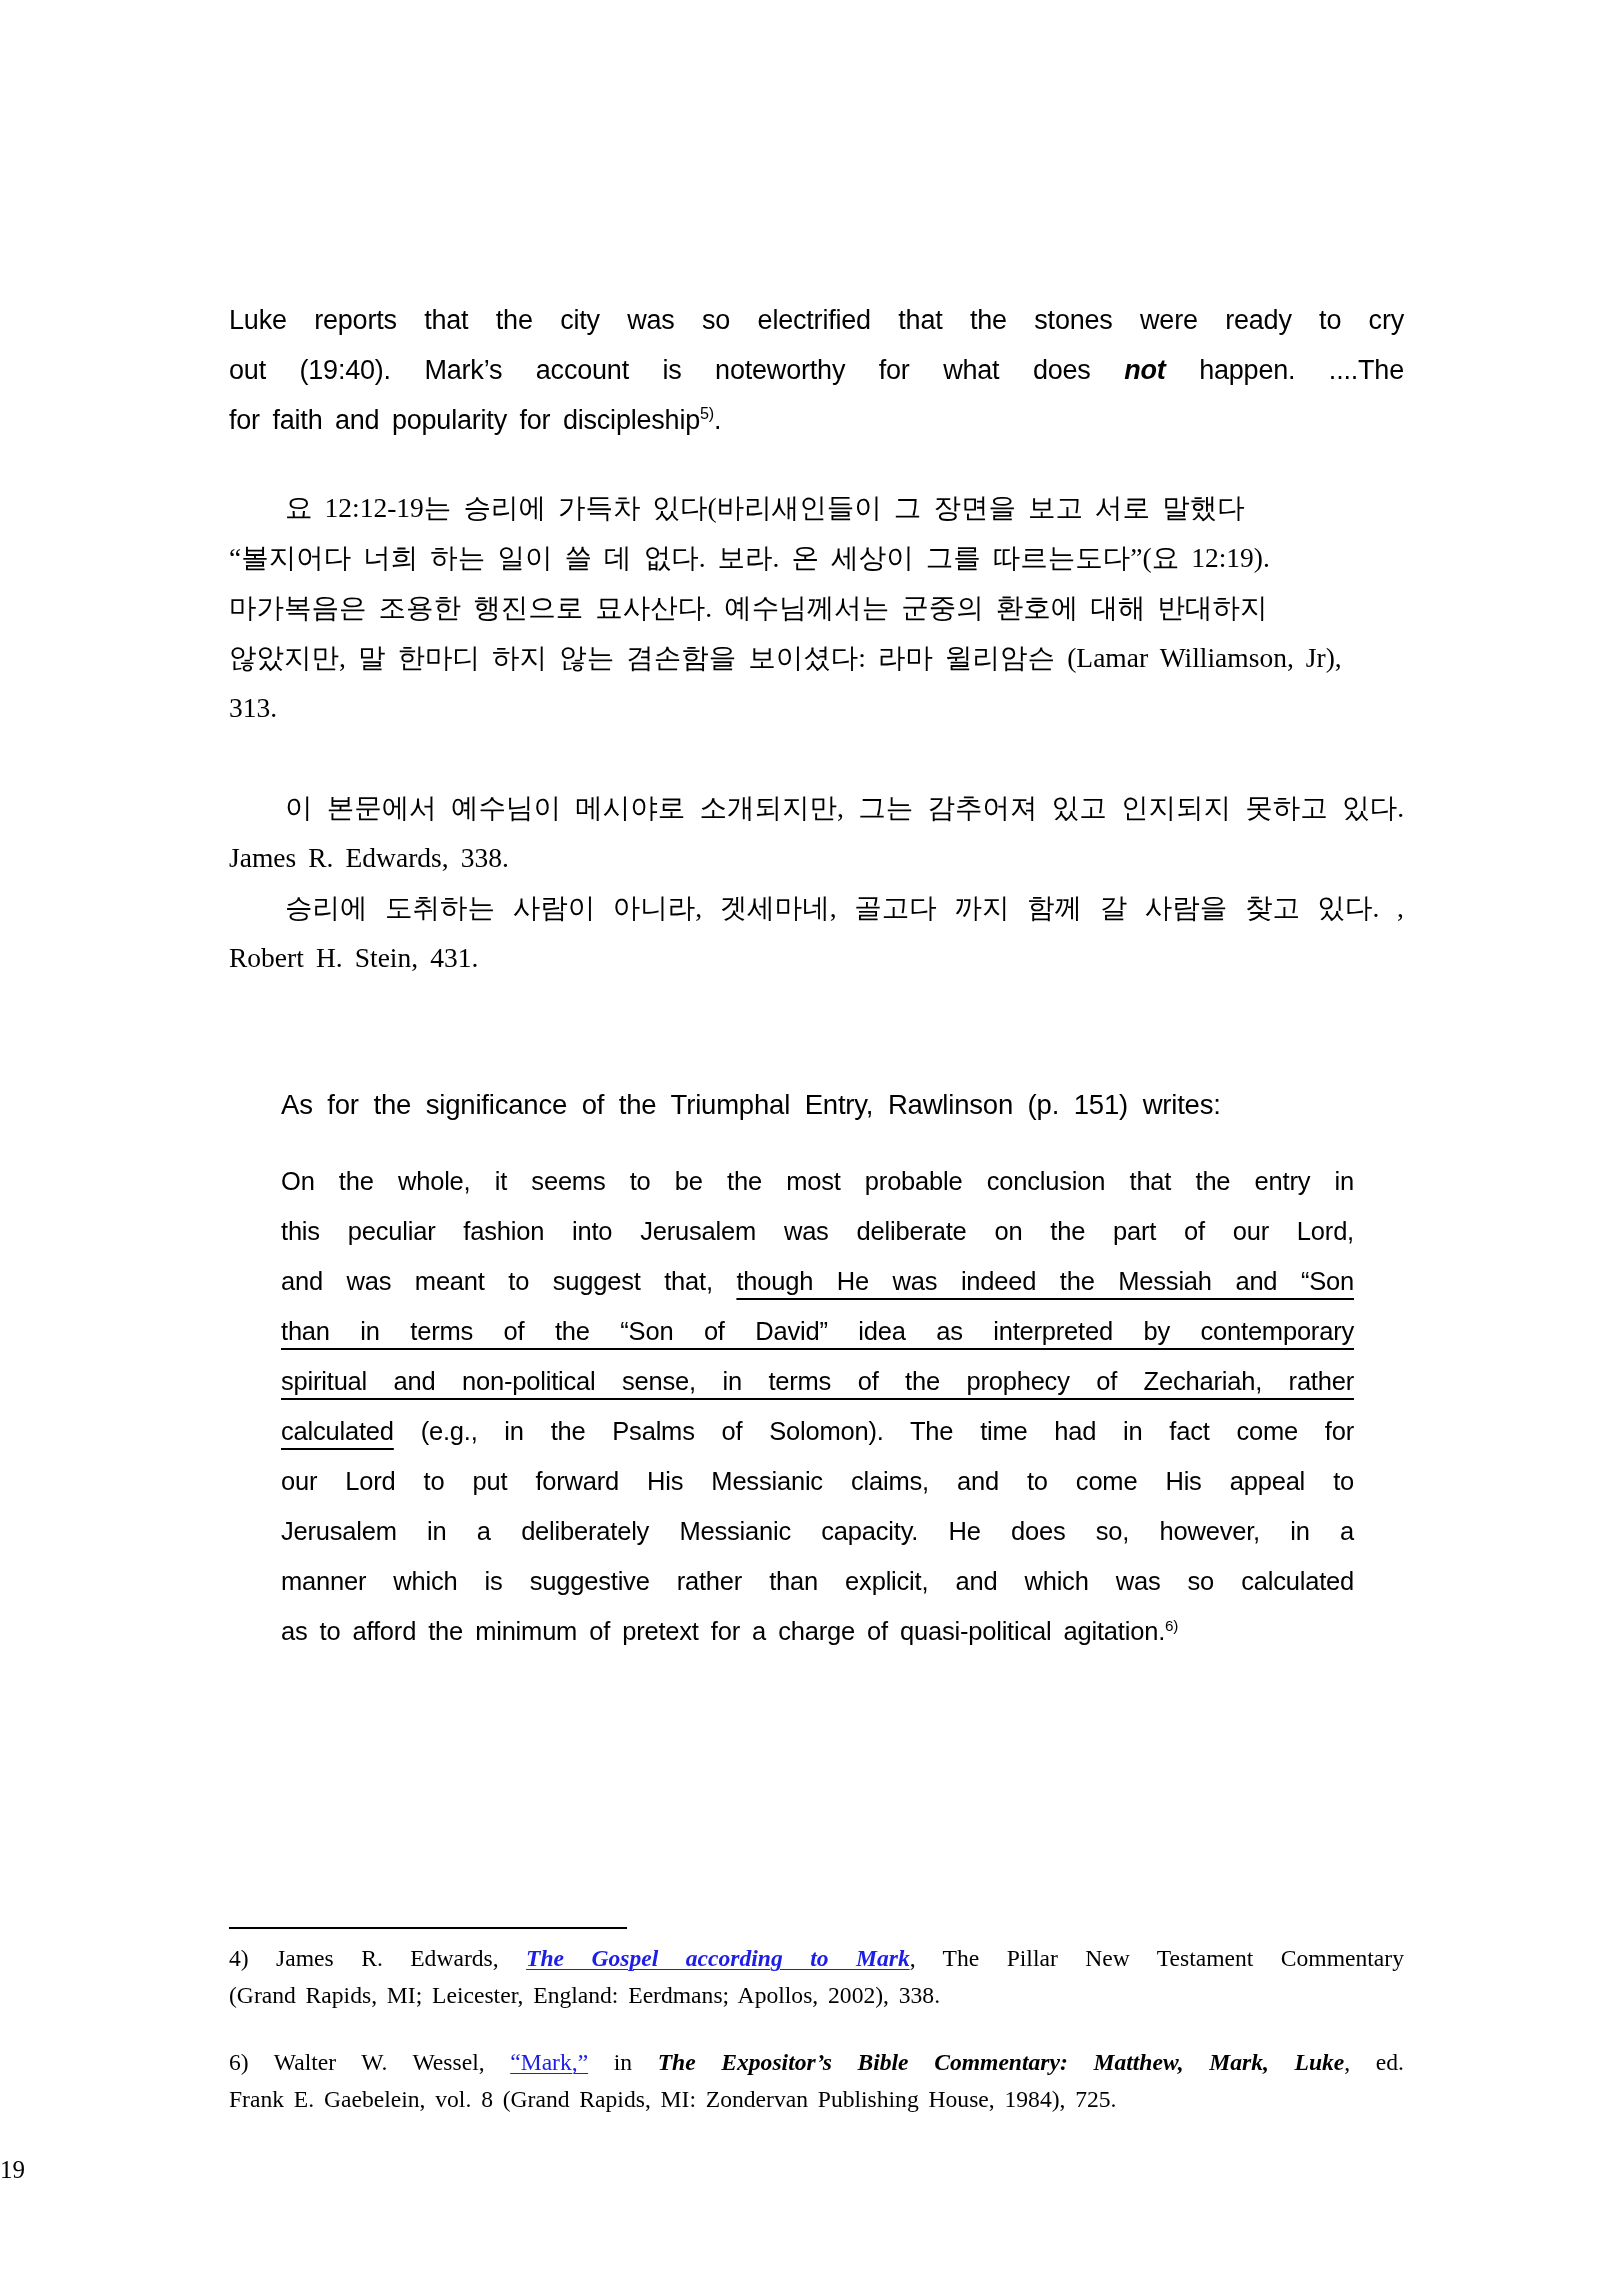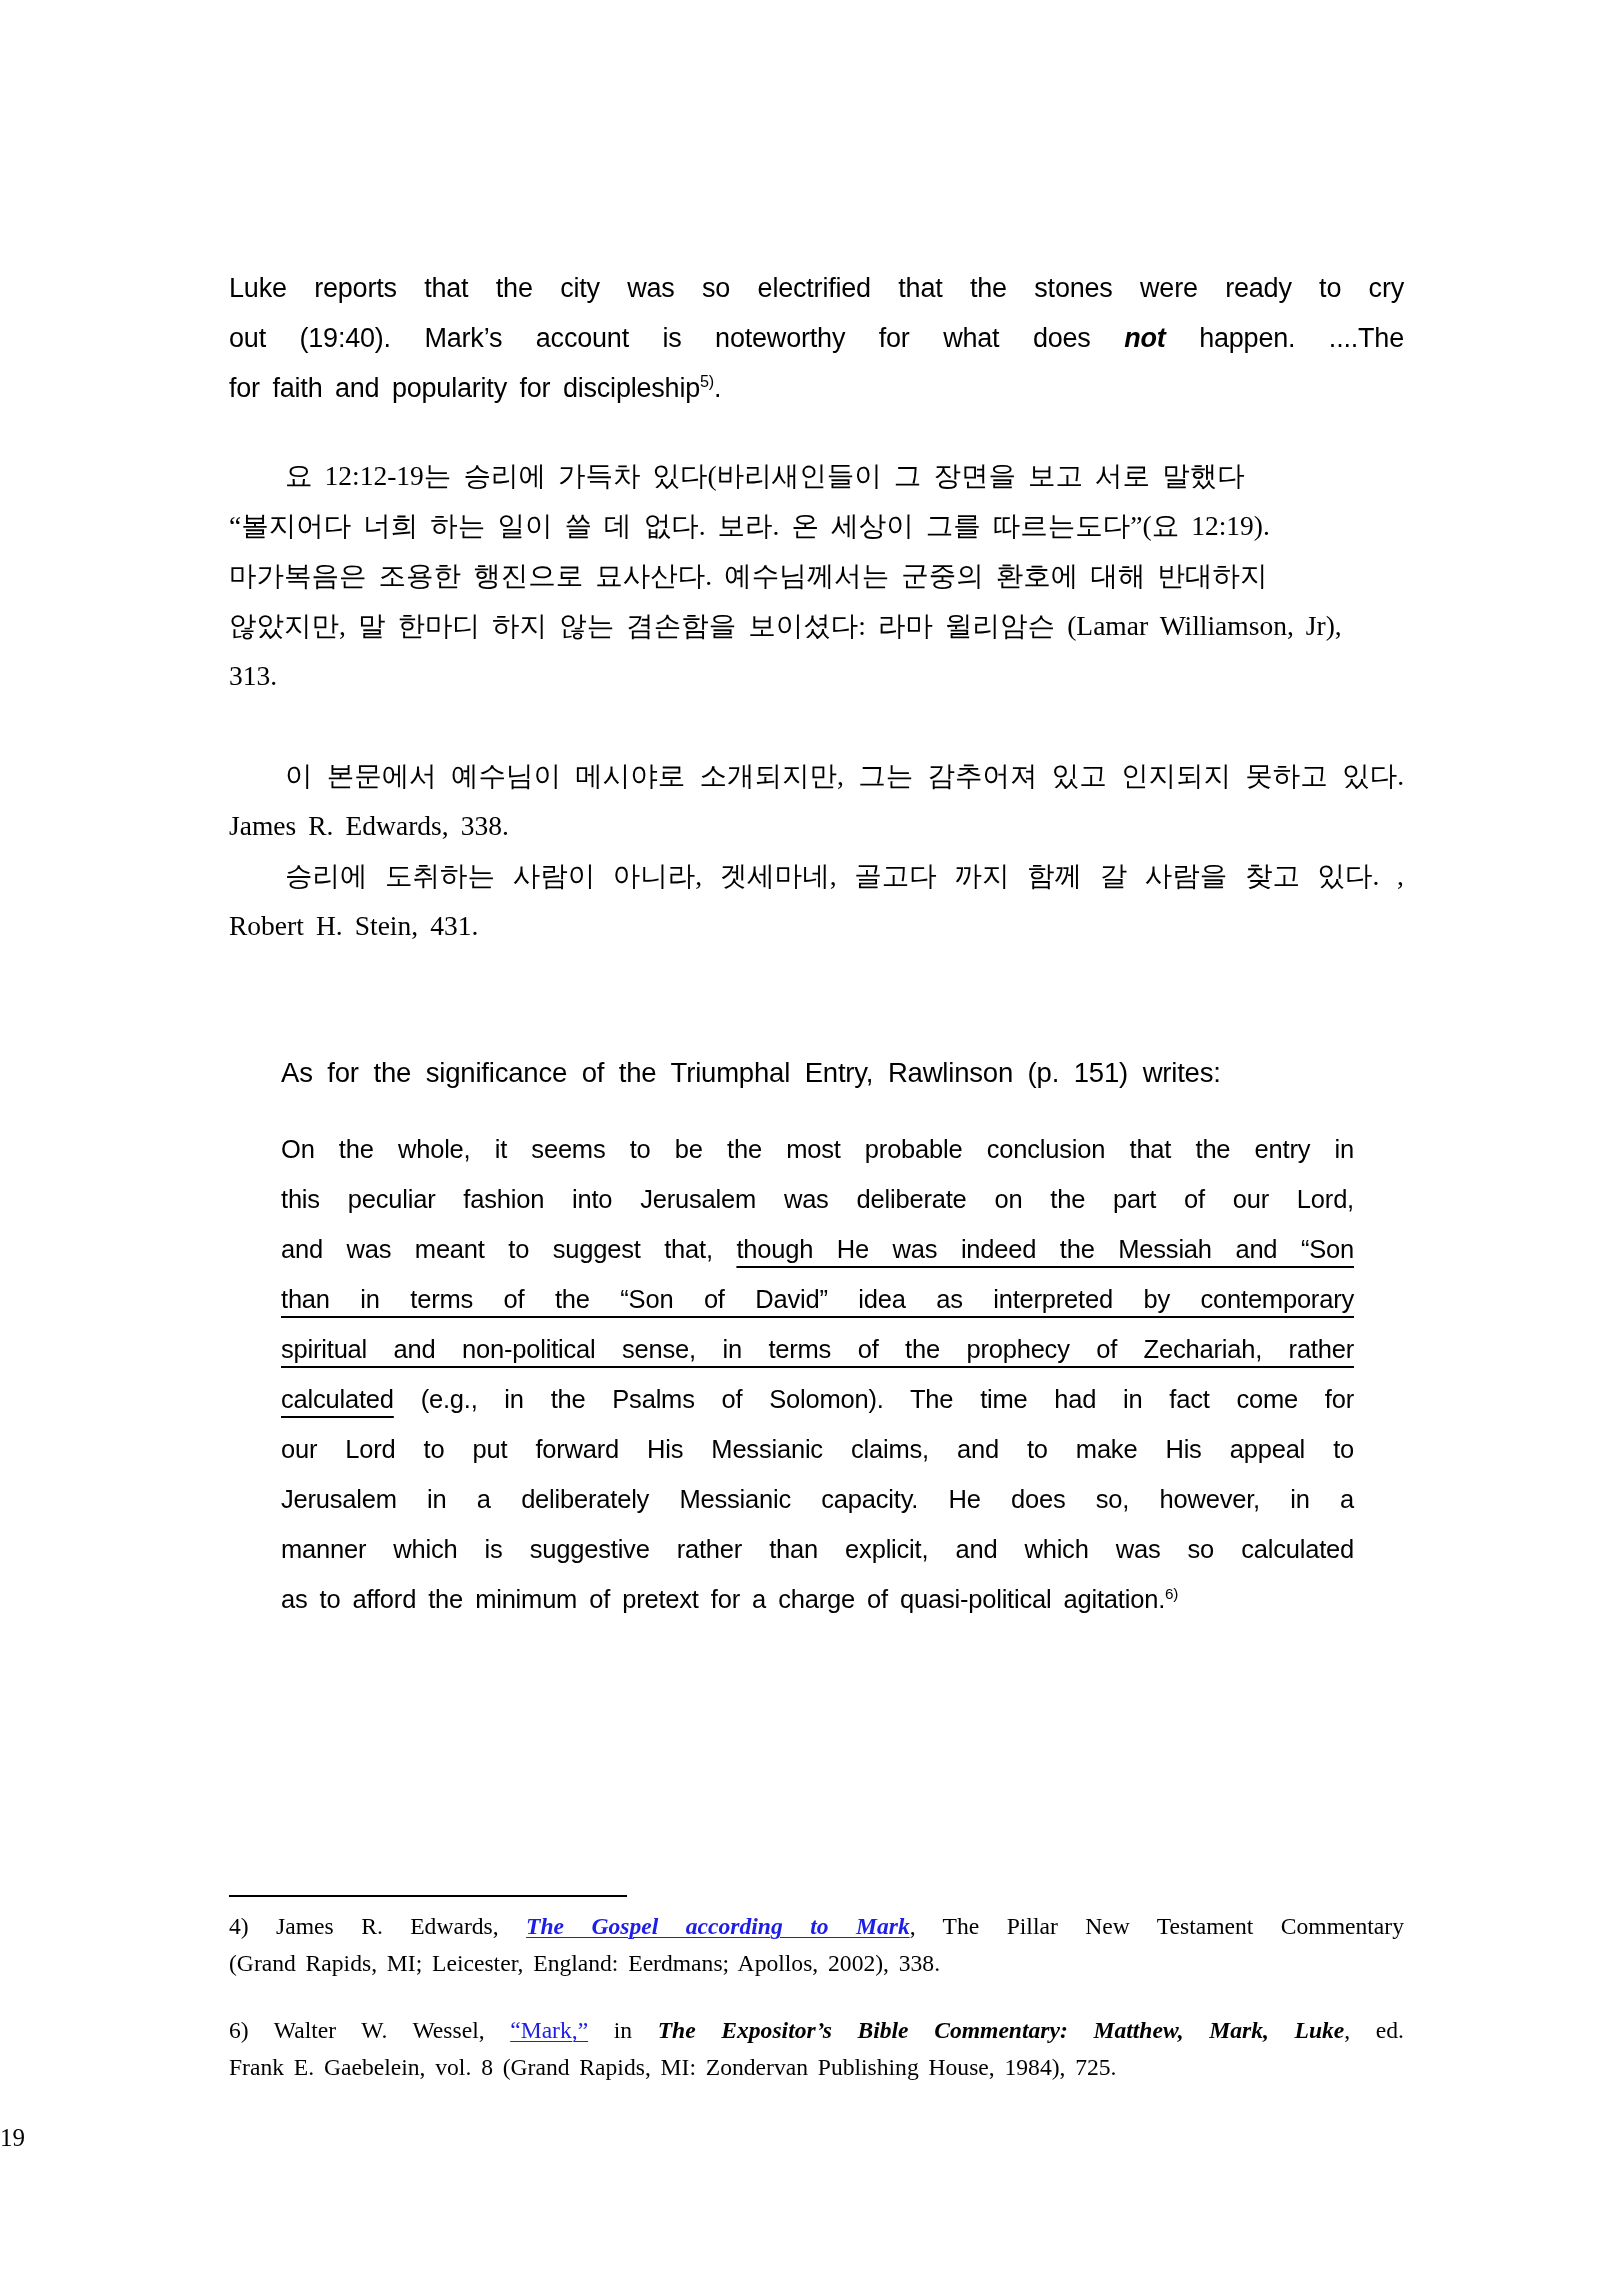--- a/index.html
+++ b/index.html
@@ -1,16 +1,16 @@
 <!DOCTYPE html>
 <html style="--link: #1e1ee6;font-size:10.5px"><head>
 <meta charset="utf-8">
 <style>
   html,body{margin:0;padding:0;background:#ffffff;}
-  .page{position:relative;width:1623px;height:2202px;background:#ffffff;color:#000000;overflow:hidden;}
+  .page{position:relative;width:1623px;height:2202px;background:#ffffff;color:#000000;overflow:hidden;margin-top:32px;}
   .block{position:absolute;}
   .eng{font-family:"Liberation Sans",sans-serif;font-size:27px;line-height:50px;word-spacing:5.2px;letter-spacing:-0.2px;}
   .quote-style{font-family:"Liberation Sans",sans-serif;font-size:25.5px;line-height:50px;word-spacing:5.2px;letter-spacing:-0.2px;}
   .kor{font-family:Liberation Serif, serif;font-size:27.5px;line-height:50px;word-spacing:5.2px;}
   .head-style{font-family:"Liberation Sans",sans-serif;font-size:27.5px;line-height:50px;word-spacing:7.2px;letter-spacing:-0.2px;}
   .fn{font-family:"Liberation Serif","DejaVu Serif",serif;font-size:23.6px;line-height:37px;word-spacing:3.9px;}
   .line{min-height:1em;}
   .line.stretch{text-align:justify;text-align-last:justify;}
   .line.indent{text-indent:56px;}
   .i{font-style:italic;font-weight:bold;}
@@ -54,21 +54,21 @@
   <div id="heading" class="block head-style">
       <div class="line"><span class="">As for the significance of the Triumphal Entry, Rawlinson (p. 151) writes:</span></div>
     </div>
   <div id="quote" class="block quote-style">
       <div class="line stretch"><span class="">On the whole, it seems to be the most probable conclusion that the entry in</span></div>
       <div class="line stretch"><span class="">this peculiar fashion into Jerusalem was deliberate on the part of our Lord,</span></div>
       <div class="line stretch"><span class="">and was meant to suggest that, </span><span class="u">though He was indeed the Messiah and “Son</span></div>
       <div class="line stretch"><span class="u">than in terms of the “Son of David” idea as interpreted by contemporary</span></div>
       <div class="line stretch"><span class="u">spiritual and non-political sense, in terms of the prophecy of Zechariah, rather</span></div>
       <div class="line stretch"><span class="u">calculated</span><span class=""> (e.g., in the Psalms of Solomon). The time had in fact come for</span></div>
-      <div class="line stretch"><span class="">our Lord to put forward His Messianic claims, and to make His appeal to</span></div>
+      <div class="line stretch"><span class="">our Lord to put forward His Messianic claims, and to come His appeal to</span></div>
       <div class="line stretch"><span class="">Jerusalem in a deliberately Messianic capacity. He does so, however, in a</span></div>
       <div class="line stretch"><span class="">manner which is suggestive rather than explicit, and which was so calculated</span></div>
       <div class="line"><span class="">as to afford the minimum of pretext for a charge of quasi-political agitation.</span><span class="sup">6)</span></div>
     </div>
   <div id="fnrule" class="block fnrule"></div>
   <div id="fn4" class="block fn">
       <div class="line stretch"><span class="">4) James R. Edwards, </span><span class="i link">The Gospel according to Mark</span><span class="">, The Pillar New Testament Commentary</span></div>
       <div class="line"><span class="">(Grand Rapids, MI; Leicester, England: Eerdmans; Apollos, 2002), 338.</span></div>
     </div>
   <div id="fn6" class="block fn">

